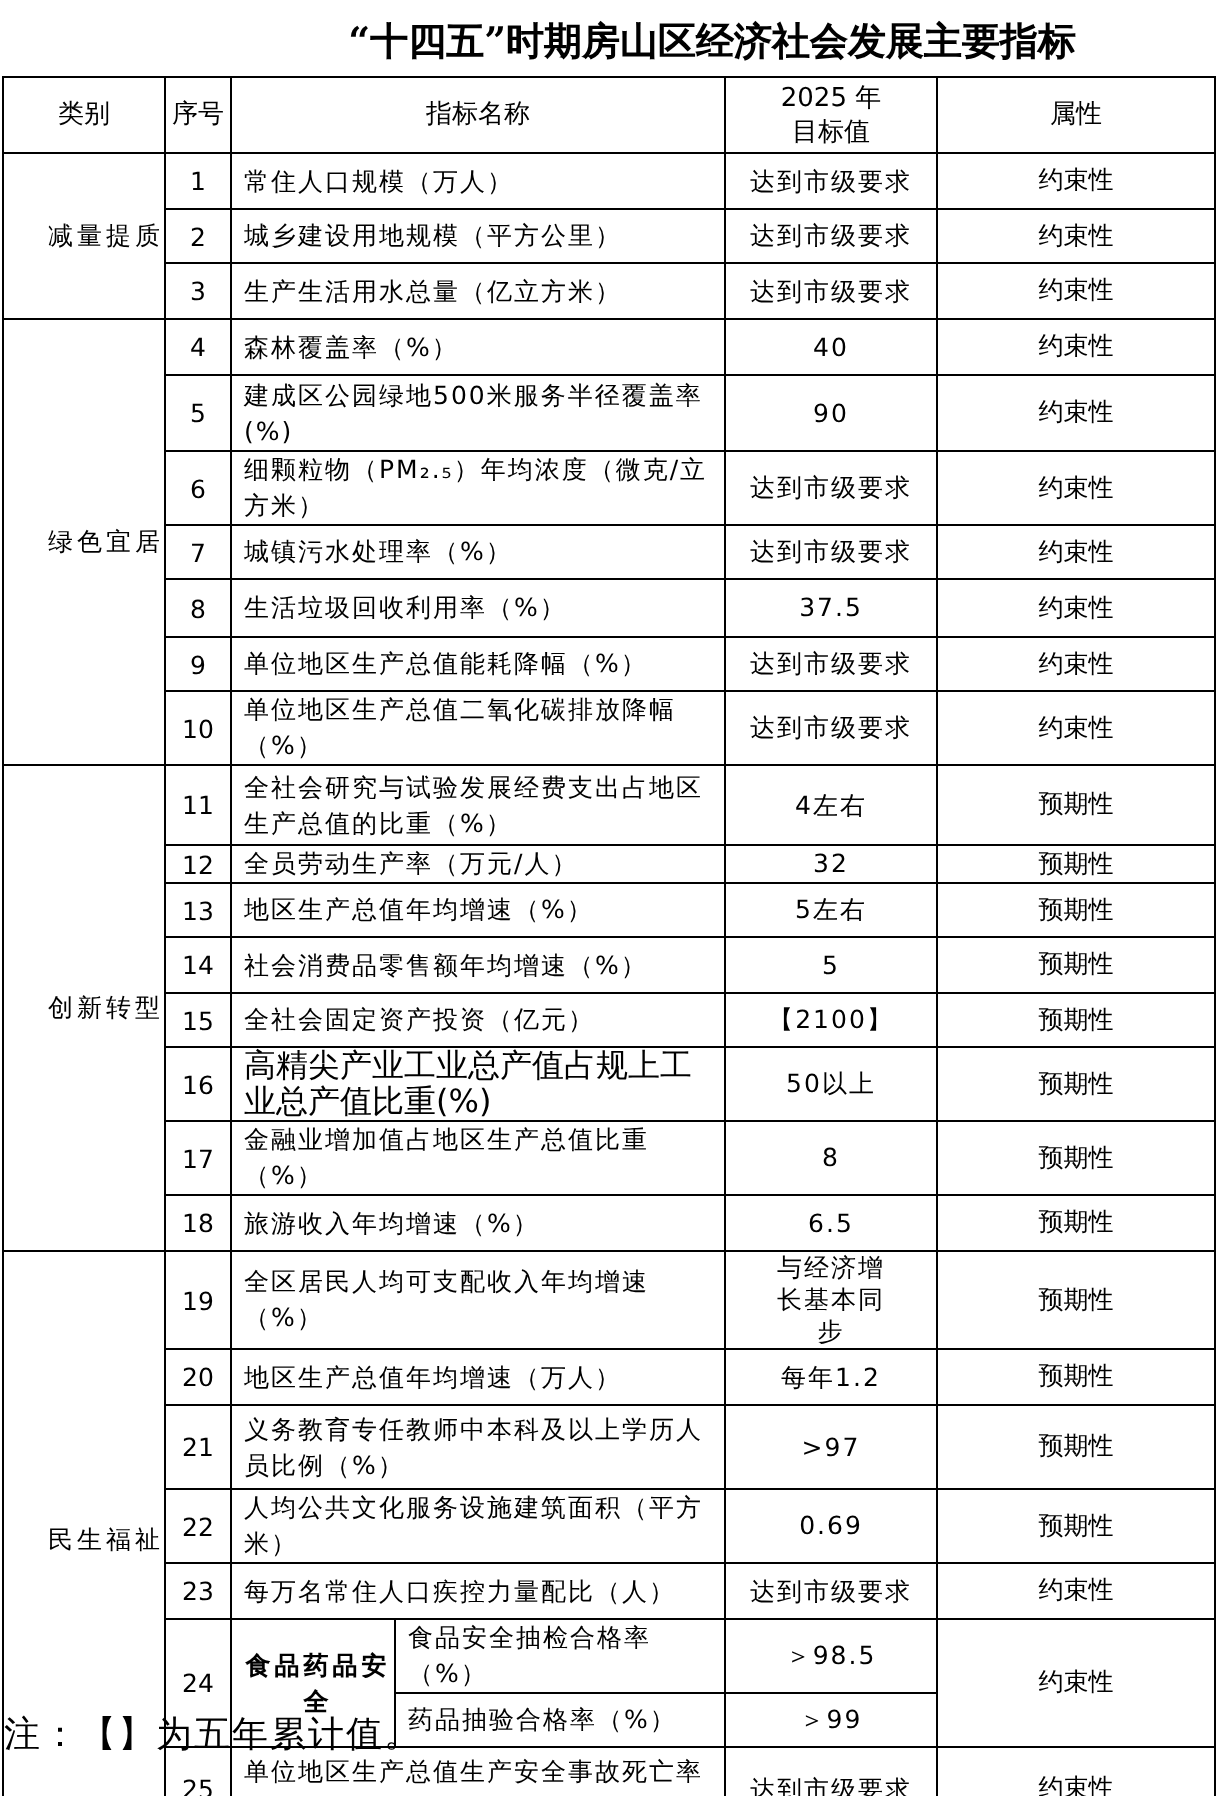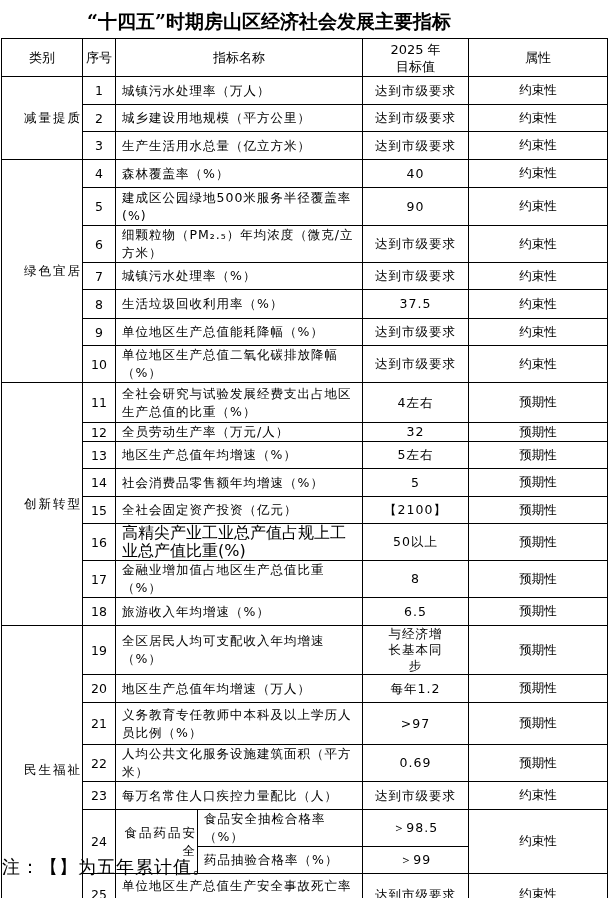--- a/index.html
+++ b/index.html
@@ -1,30 +1,30 @@
 <!DOCTYPE html>
 <html><head>
 <meta charset="utf-8">
 <style>
   html, body { margin:0; padding:0; background:#ffffff; }
   body { width:609px; height:898px; position:relative; overflow:hidden;
          font-family:"DejaVu Sans", "Liberation Sans", sans-serif; color:#000; }
-  .title { position:absolute; left:0; top:8px; width:538px; text-align:center;
+  .title { position:absolute; left:0; top:8px; width:538px; text-align:right;
            font-family:"DejaVu Serif", "Liberation Serif", serif; font-weight:bold;
            font-size:19px; letter-spacing:0px; line-height:26px; }
   table.ind { position:absolute; left:1px; top:38px; width:606px; border-collapse:collapse;
               table-layout:fixed; font-size:12.5px; }
   table.ind td, table.ind th { border:1px solid #000; padding:0; vertical-align:middle; }
   table.ind th { font-weight:normal; font-size:13px; text-align:center; line-height:17px; }
   .c-cat { text-align:right; letter-spacing:2px; }
   .c-no { text-align:center; }
   .c-name { text-align:left; padding-left:6px !important; padding-right:4px !important; line-height:18px; letter-spacing:1px; }
   .c-val { text-align:center; letter-spacing:1px; line-height:16px; }
   .c-attr { text-align:center; }
-  .sub-name { text-align:right; padding-left:5px !important; line-height:18px; letter-spacing:2px; }
+  .sub-name { text-align:center; padding-left:5px !important; line-height:18px; letter-spacing:2px;font-weight:bold; }
   .note { position:absolute; left:2px; top:855px; font-size:18px; letter-spacing:1px; }
 </style>
 </head>
 <body>
 
 <div class="title">“十四五”时期房山区经济社会发展主要指标</div>
 
 <table class="ind">
   <colgroup>
     <col style="width:81px">
@@ -44,21 +44,21 @@
         <div>目标值</div>
       </th>
       <th>属性</th>
     </tr>
   </thead>
   <tbody>
 
     <tr style="height:28px">
       <td rowspan="3" class="c-cat">减量提质</td>
       <td class="c-no">1</td>
-      <td colspan="2" class="c-name">城镇污水处理率（万人）</td>
+      <td colspan="2" class="c-name">常住人口规模（万人）</td>
       <td class="c-val">达到市级要求</td>
       <td class="c-attr">约束性</td>
     </tr>
     <tr style="height:27px">
       <td class="c-no">2</td>
       <td colspan="2" class="c-name">城乡建设用地规模（平方公里）</td>
       <td class="c-val">达到市级要求</td>
       <td class="c-attr">约束性</td>
     </tr>
     <tr style="height:28px">

